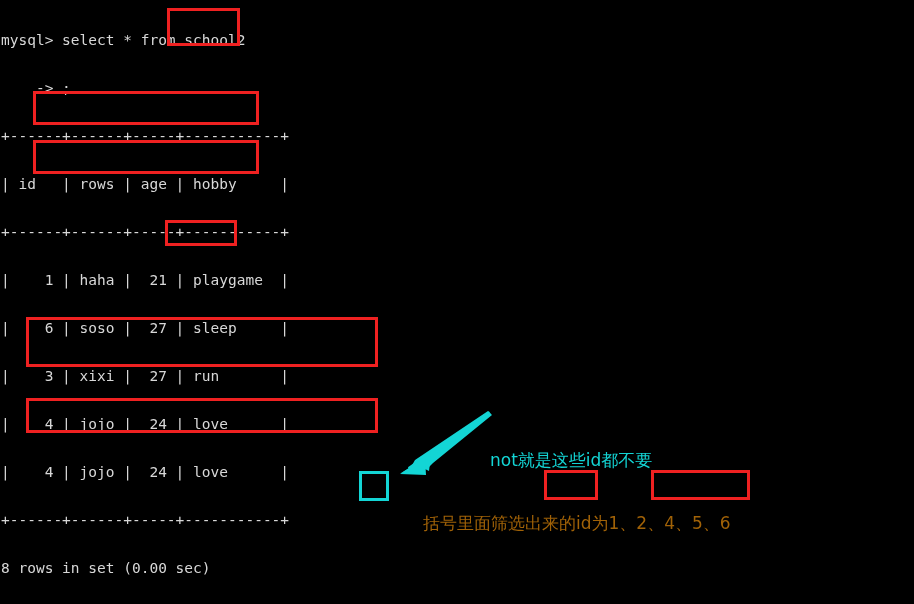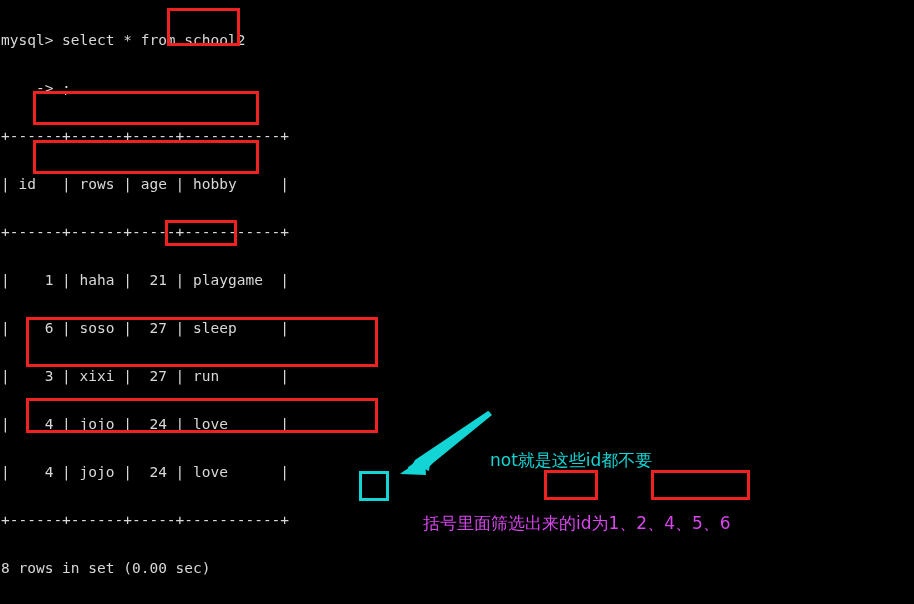--- a/index.html
+++ b/index.html
@@ -47,21 +47,21 @@
     border: 3px solid #13d5d5;
   }
   .anno {
     position: absolute;
     font-family: "DejaVu Sans", "Liberation Sans", sans-serif;
     font-size: 17px;
     white-space: pre;
     font-weight: 400;
   }
   .anno.cyan { color: #13d5d5; }
-  .anno.red  { color: #d946ef; text-align: center; }
+  .anno.red  { color: #a16207; text-align: center; }
   svg.arrow { position: absolute; overflow: visible; }
 </style>
 </head>
 <body>
 
 <div id="screen">
 
   <div class="term">
     <span class="ln">mysql&gt; select * from school2</span>
     <span class="ln">    -&gt; ;</span>

